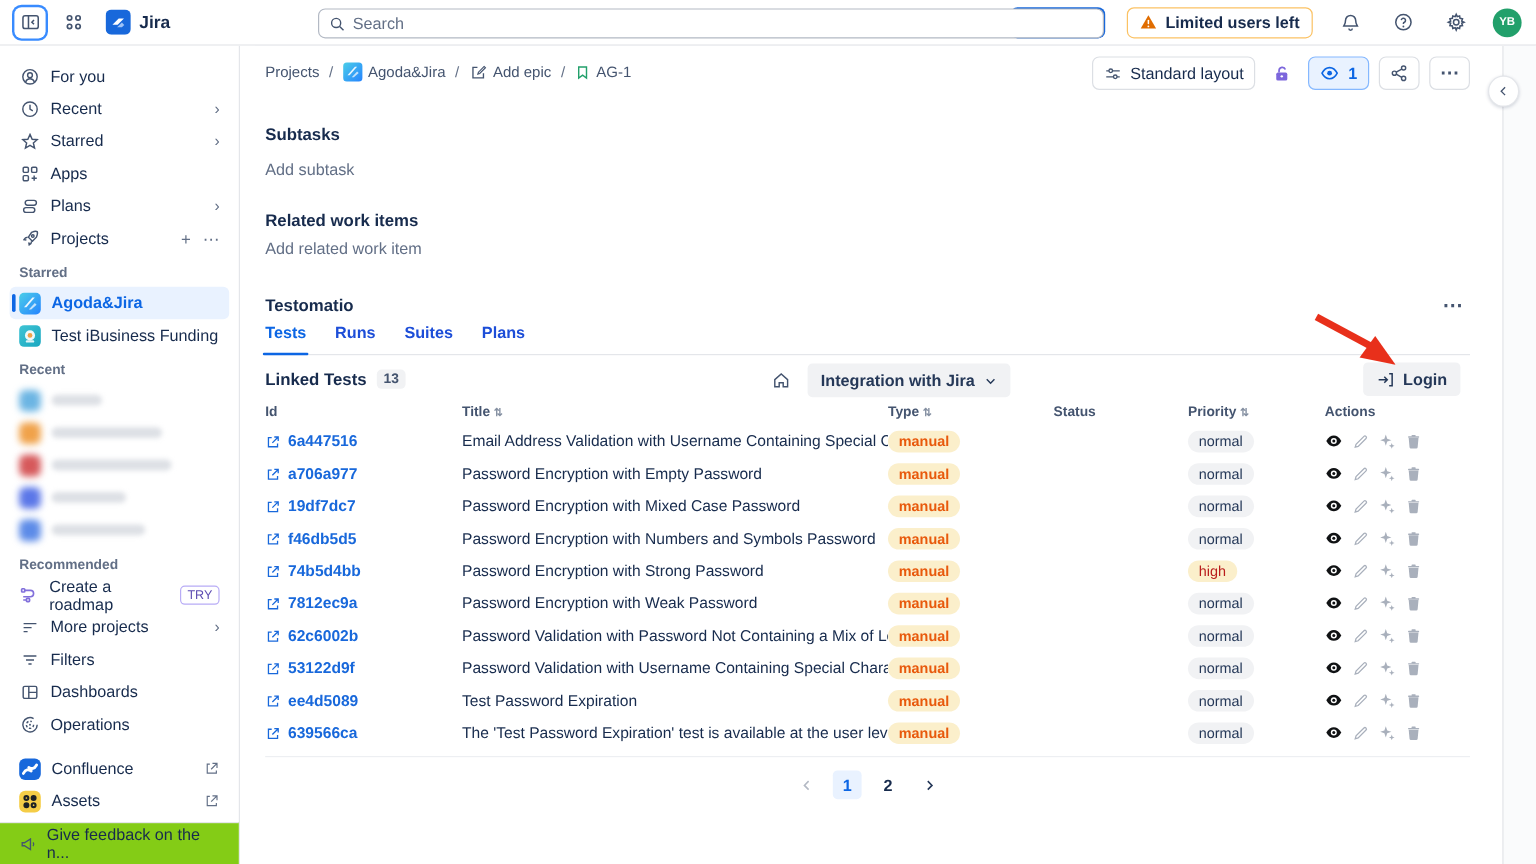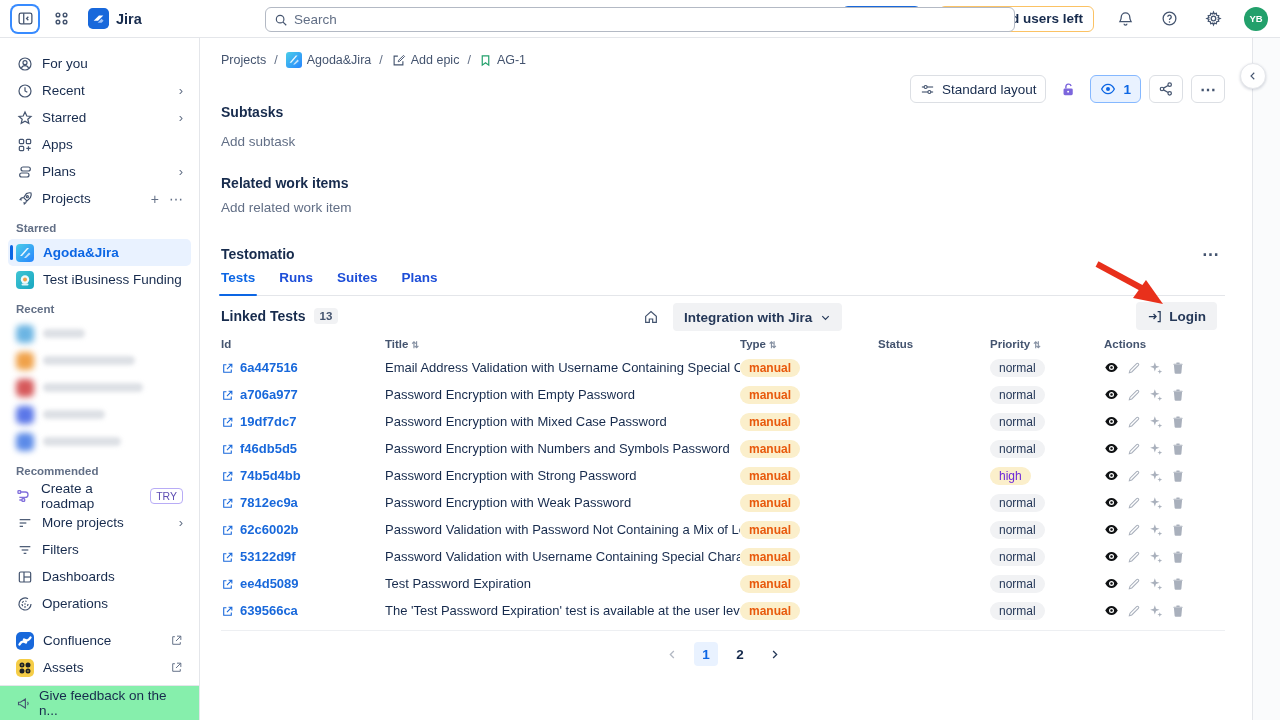--- a/index.html
+++ b/index.html
@@ -9,21 +9,21 @@
   svg { display:block; }
 
   
   .topbar { position:fixed; top:0; left:0; right:0; height:38px; background:#fff;
     border-bottom:1px solid #E4E6EA; display:flex; align-items:center; padding:0 12px; z-index:30;justify-content:space-between; }
   .tb-btn { width:26px; height:26px; display:flex; align-items:center; justify-content:center;
     border-radius:6px; color:#44546F; }
   .toggle-btn { box-shadow:0 0 0 2px #388BFF; margin-right:10px; }
   .logo-wrap { display:flex; align-items:center; gap:7px; margin-left:14px; }
   .logo-name { font-size:14.5px; font-weight:700; color:#172B4D; }
-  .search-wrap { position:absolute; left:265px; top:7px; width:750px; height:25px;
+  .search-wrap { position:absolute; left:265px; top:7px; width:655px; height:25px;
     border:1px solid #B3B9C4; border-radius:6px; display:flex; align-items:center; padding:0 8px; gap:6px; background:#fff; }
   .search-wrap input { border:none; outline:none; flex:1; font-size:13.5px; color:#172B4D; font-family:inherit; }
   .search-wrap input::placeholder { color:#626F86; }
   .tb-right { margin-left:auto; display:flex; align-items:center; gap:18px; }
   .create-btn { height:26px; padding:0 11px 0 8px; background:#1868DB; color:#fff; border-radius:6px;
     font-size:13.5px; font-weight:600; display:flex; align-items:center; gap:5px; }
   .limited-btn { height:26px; padding:0 10px; border:1px solid #FBC264; border-radius:6px;
     font-size:13.5px; font-weight:600; color:#172B4D; display:flex; align-items:center; gap:7px; background:#fff; }
   .avatar { width:24px; height:24px; border-radius:50%; background:#22A06B; color:#fff;
     font-size:9.5px; font-weight:700; display:flex; align-items:center; justify-content:center; }
@@ -41,37 +41,37 @@
   .sb-item.selected::before { content:""; position:absolute; left:2px; top:6px; bottom:6px; width:2.5px;
     background:#0C66E4; border-radius:2px; }
   .sb-label { font-size:11.5px; font-weight:700; color:#626F86; padding:10px 8px 5px; }
   .proj-ic { width:18px; height:18px; border-radius:4px; flex:0 0 18px; position:relative; overflow:hidden; }
   .try-badge { margin-left:auto; font-size:10.5px; font-weight:400; color:#5E4DB2;
     border:1px solid #B8ACF6; border-radius:4px; padding:1px 5px; background:#fff; }
   .blur-row { height:27px; display:flex; align-items:center; gap:9px; padding:0 8px; }
   .blur-ic { width:18px; height:18px; border-radius:5px; filter:blur(3px); flex:0 0 18px; }
   .blur-bar { height:9px; border-radius:5px; background:#DDE0E5; filter:blur(2px); }
   .sb-feedback { position:absolute; left:0; right:0; bottom:0; height:35px; border-top:1px solid #E4E6EA;
-    display:flex; align-items:center; gap:8px; padding:0 16px; font-size:13.5px; color:#172B4D; background:#86efac; }
+    display:flex; align-items:center; gap:8px; padding:0 16px; font-size:13.5px; color:#172B4D; background:#84cc16; }
 
   
   .right-strip { position:fixed; top:38px; right:0; width:28px; bottom:0; background:#FAFBFC;
     border-left:1px solid #E4E6EA; z-index:25; }
   .collapse-circle { position:absolute; top:25px; left:-13px; width:26px; height:26px; border-radius:50%;
     background:#fff; border:1px solid #E4E6EA; box-shadow:0 1px 3px rgba(9,30,66,.18);
     display:flex; align-items:center; justify-content:center; color:#44546F; }
 
   
   .main { position:fixed; top:38px; left:200px; right:28px; bottom:0; background:#fff; overflow:hidden; }
   .abs { position:absolute; }
   .crumbs { left:21px; top:14px; display:flex; align-items:center; gap:6px; font-size:12.5px; color:#44546F; }
   .crumbs .slash { color:#626F86; padding:0 2px; }
   .crumb { cursor:pointer; display:flex; align-items:center; gap:5px; color:#44546F; }
   .crumb-ic { width:16px; height:16px; border-radius:3px; overflow:hidden; position:relative; }
-  .head-actions { right:27px; top:9px; display:flex; align-items:center; gap:8px;margin-top:28px; }
+  .head-actions { right:27px; top:9px; display:flex; align-items:center; gap:8px; }
   .ha-btn { height:28px; border:1px solid #DCDFE4; border-radius:6px; display:flex; align-items:center;
     gap:7px; padding:0 9px; font-size:13.5px; font-weight:500; color:#172B4D; background:#fff; }
   .watch-btn { background:#E9F2FF; border-color:#85B8FF; color:#0C66E4; font-weight:600; }
   .icon-only { width:34px; justify-content:center; padding:0; }
   .lock-btn { width:28px; height:28px; display:flex; align-items:center; justify-content:center; }
 
   .sec-title { font-size:14px; font-weight:700; color:#172B4D; }
   .muted { font-size:13.5px; color:#626F86; }
 
   .tm-more { right:32px; top:206px; color:#44546F; font-size:17px; letter-spacing:1px; font-weight:700; }
@@ -99,21 +99,21 @@
   .trow { display:grid; grid-template-columns:164px 355px 138px 112px 114px 1fr; align-items:center; height:27px; }
   .thead { height:20px; font-size:11.5px; font-weight:600; color:#44546F; }
   .thead .sort { color:#8590A2; font-size:9px; margin-left:3px; }
   .id-cell { display:flex; align-items:flex-end; gap:6px; color:#1868DB; font-weight:700; font-size:13px; cursor:pointer; }
   .title-cell { font-size:13px; color:#172B4D; white-space:nowrap; overflow:hidden; }
   .type-badge { display:inline-block; background:#FBEFCB; color:#E8590C; font-size:12px; font-weight:600;
     border-radius:9px; padding:2px 9px; }
   .dot { width:8px; height:8px; border-radius:50%; background:#4BCE97; margin-left:4px; }
   .pri-badge { display:inline-block; background:#F1F2F4; color:#253858; font-size:12px;
     border-radius:9px; padding:2px 9px; }
-  .pri-badge.high { background:#FBEFCB; color:#6d28d9; }
+  .pri-badge.high { background:#FBEFCB; color:#b91c1c; }
   .actions-cell { display:flex; align-items:center; gap:8px; }
   .act { color:#A9B0BC; cursor:pointer; display:flex; }
   .tbl-bottom { left:21px; right:27px; top:592px; height:1px; background:#EDEFF2; }
 
   .pager { left:21px; width:1004px; top:604px; display:flex; align-items:center; justify-content:center; gap:10px; }
   .pg { width:24px; height:24px; display:flex; align-items:center; justify-content:center; border-radius:4px;
     font-size:13.5px; font-weight:600; color:#172B4D; }
   .pg.current { background:#E9F2FF; color:#0C66E4; }
   .pg.disabled { color:#B3B9C4; }
 </style>

